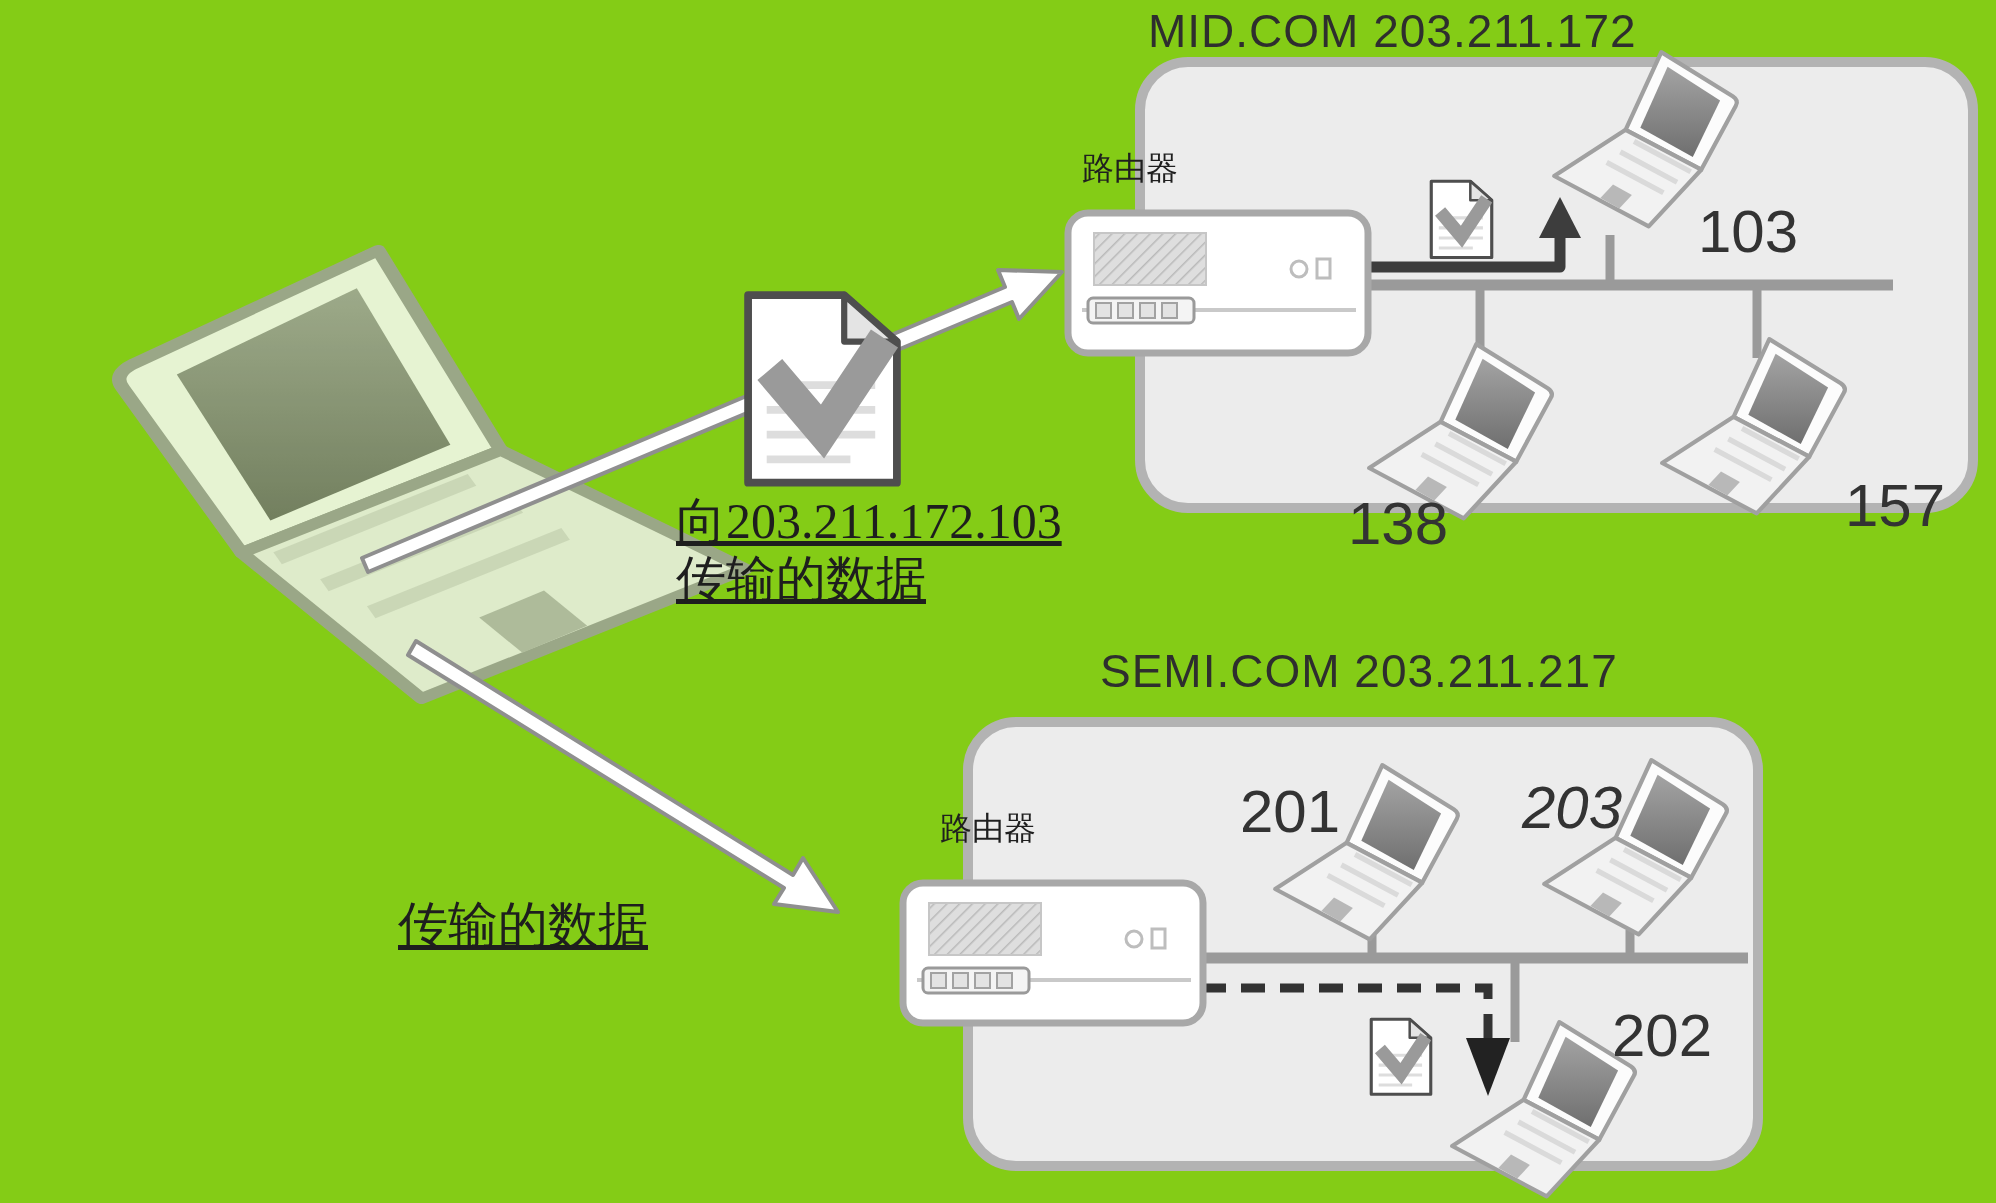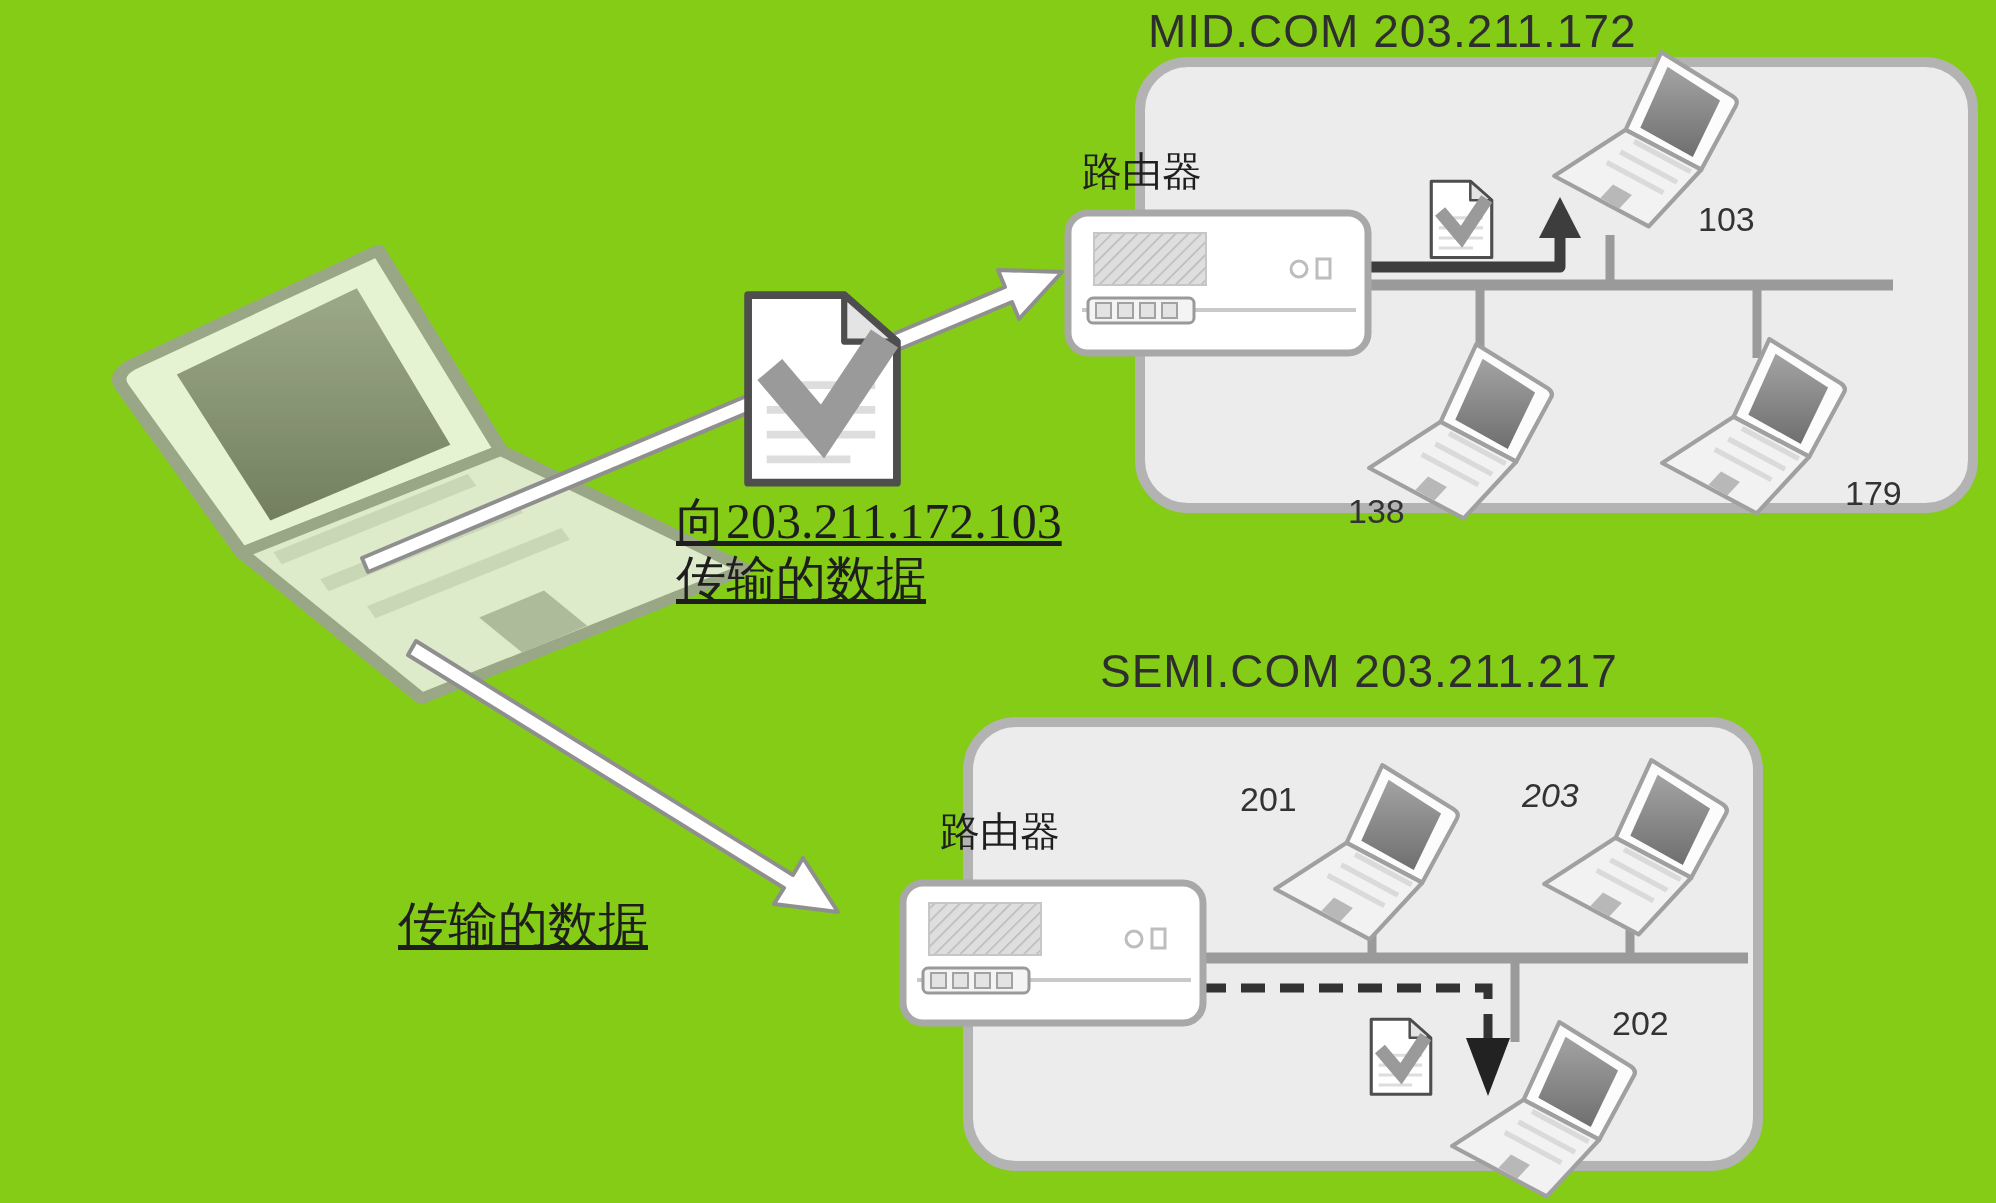--- a/index.html
+++ b/index.html
@@ -5,22 +5,22 @@
   html,body{margin:0;padding:0;background:#fff;}
   .canvas{
     position:relative;width:1996px;height:1203px;background:#84cc16;overflow:hidden;
     font-family:"Liberation Sans",sans-serif;
   }
   .gfx{position:absolute;left:0;top:0;width:1996px;height:1203px;}
   .lbl{position:absolute;color:#2d2d2d;white-space:nowrap;line-height:1.0;}
   .sans{font-family:"Liberation Sans",sans-serif;}
   .serif{font-family:"Liberation Serif","DejaVu Serif",serif;}
   .net-title{font-size:46px;letter-spacing:1px;color:#2e2e2e;}
-  .router-lbl{font-size:40px;color:#1f1f1f;}
-  .host-lbl{font-size:34px;color:#333333;}
+  .router-lbl{font-size:32px;color:#1f1f1f;}
+  .host-lbl{font-size:60px;color:#333333;}
   .transfer{font-size:50px;color:#1e1e1e;line-height:1.16;text-decoration:underline;}
 </style>
 </head>
 <body>
 
 <div class="canvas">
 
   <svg class="gfx" viewBox="0 0 1996 1203">
     <defs>
       <linearGradient id="g-screen" x1="0" y1="0" x2="0" y2="1">
@@ -112,19 +112,19 @@
     <div>向203.211.172.103</div>
     <div>传输的数据</div>
   </div>
 
   <div class="lbl serif transfer" style="left:398px;top:896px;">
     <div>传输的数据</div>
   </div>
 
   <div class="lbl sans host-lbl" style="left:1348px;top:494px;">138</div>
   <div class="lbl sans host-lbl" style="left:1698px;top:202px;">103</div>
-  <div class="lbl sans host-lbl" style="left:1845px;top:476px;">179</div>
+  <div class="lbl sans host-lbl" style="left:1845px;top:476px;">157</div>
 
   <div class="lbl sans host-lbl" style="left:1240px;top:782px;">201</div>
   <div class="lbl sans host-lbl" style="left:1522px;top:778px;font-style:italic;">203</div>
   <div class="lbl sans host-lbl" style="left:1612px;top:1006px;">202</div>
 
 </div>
 
 </body></html>

